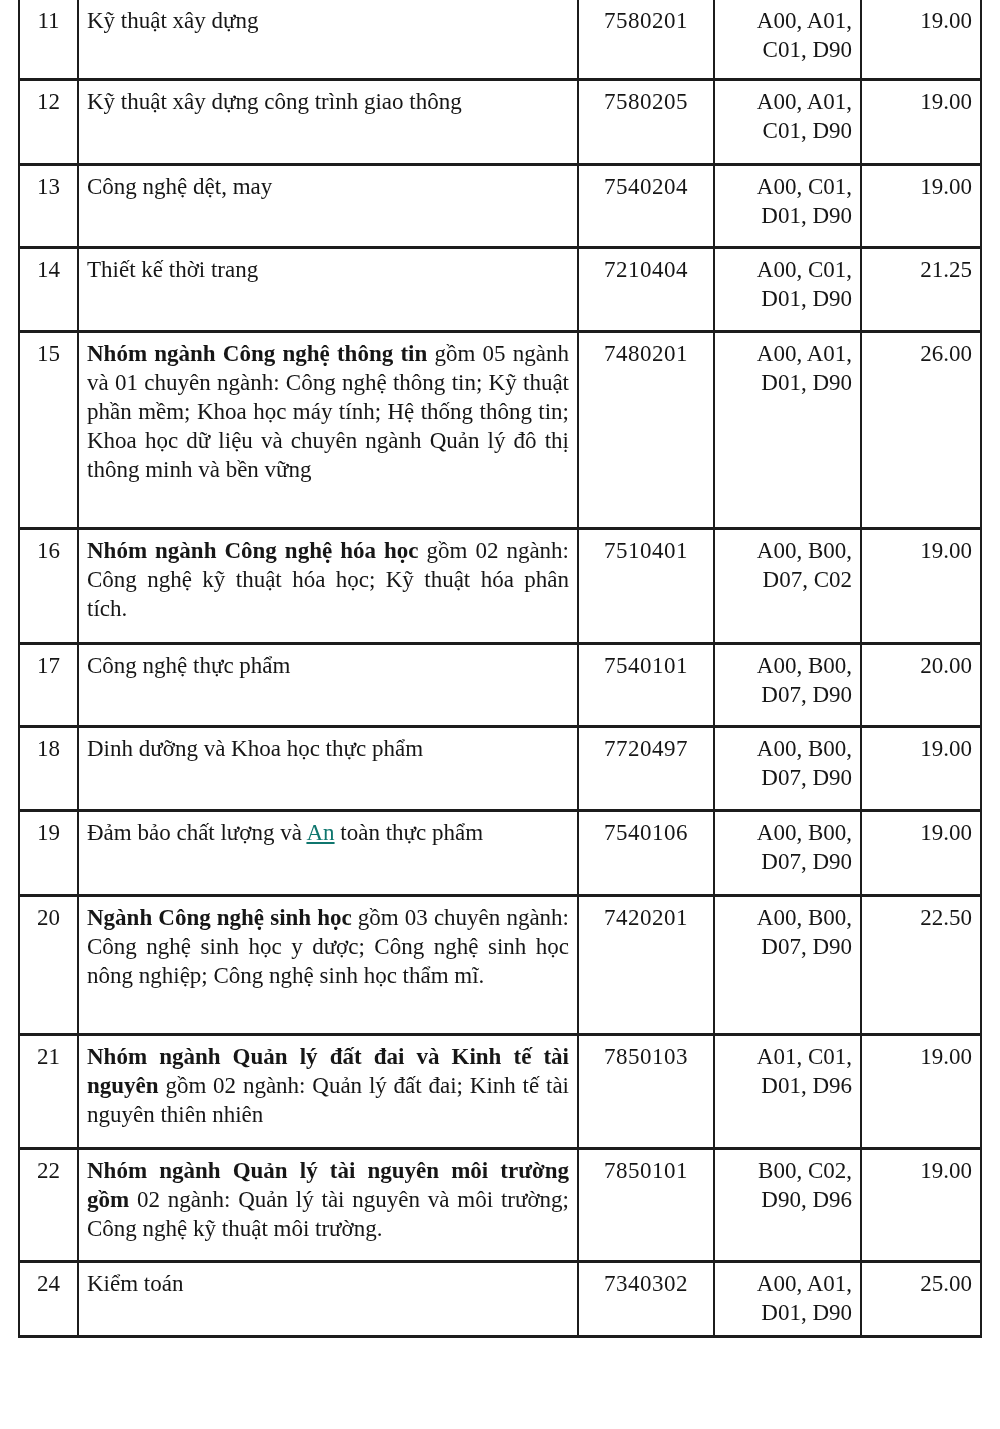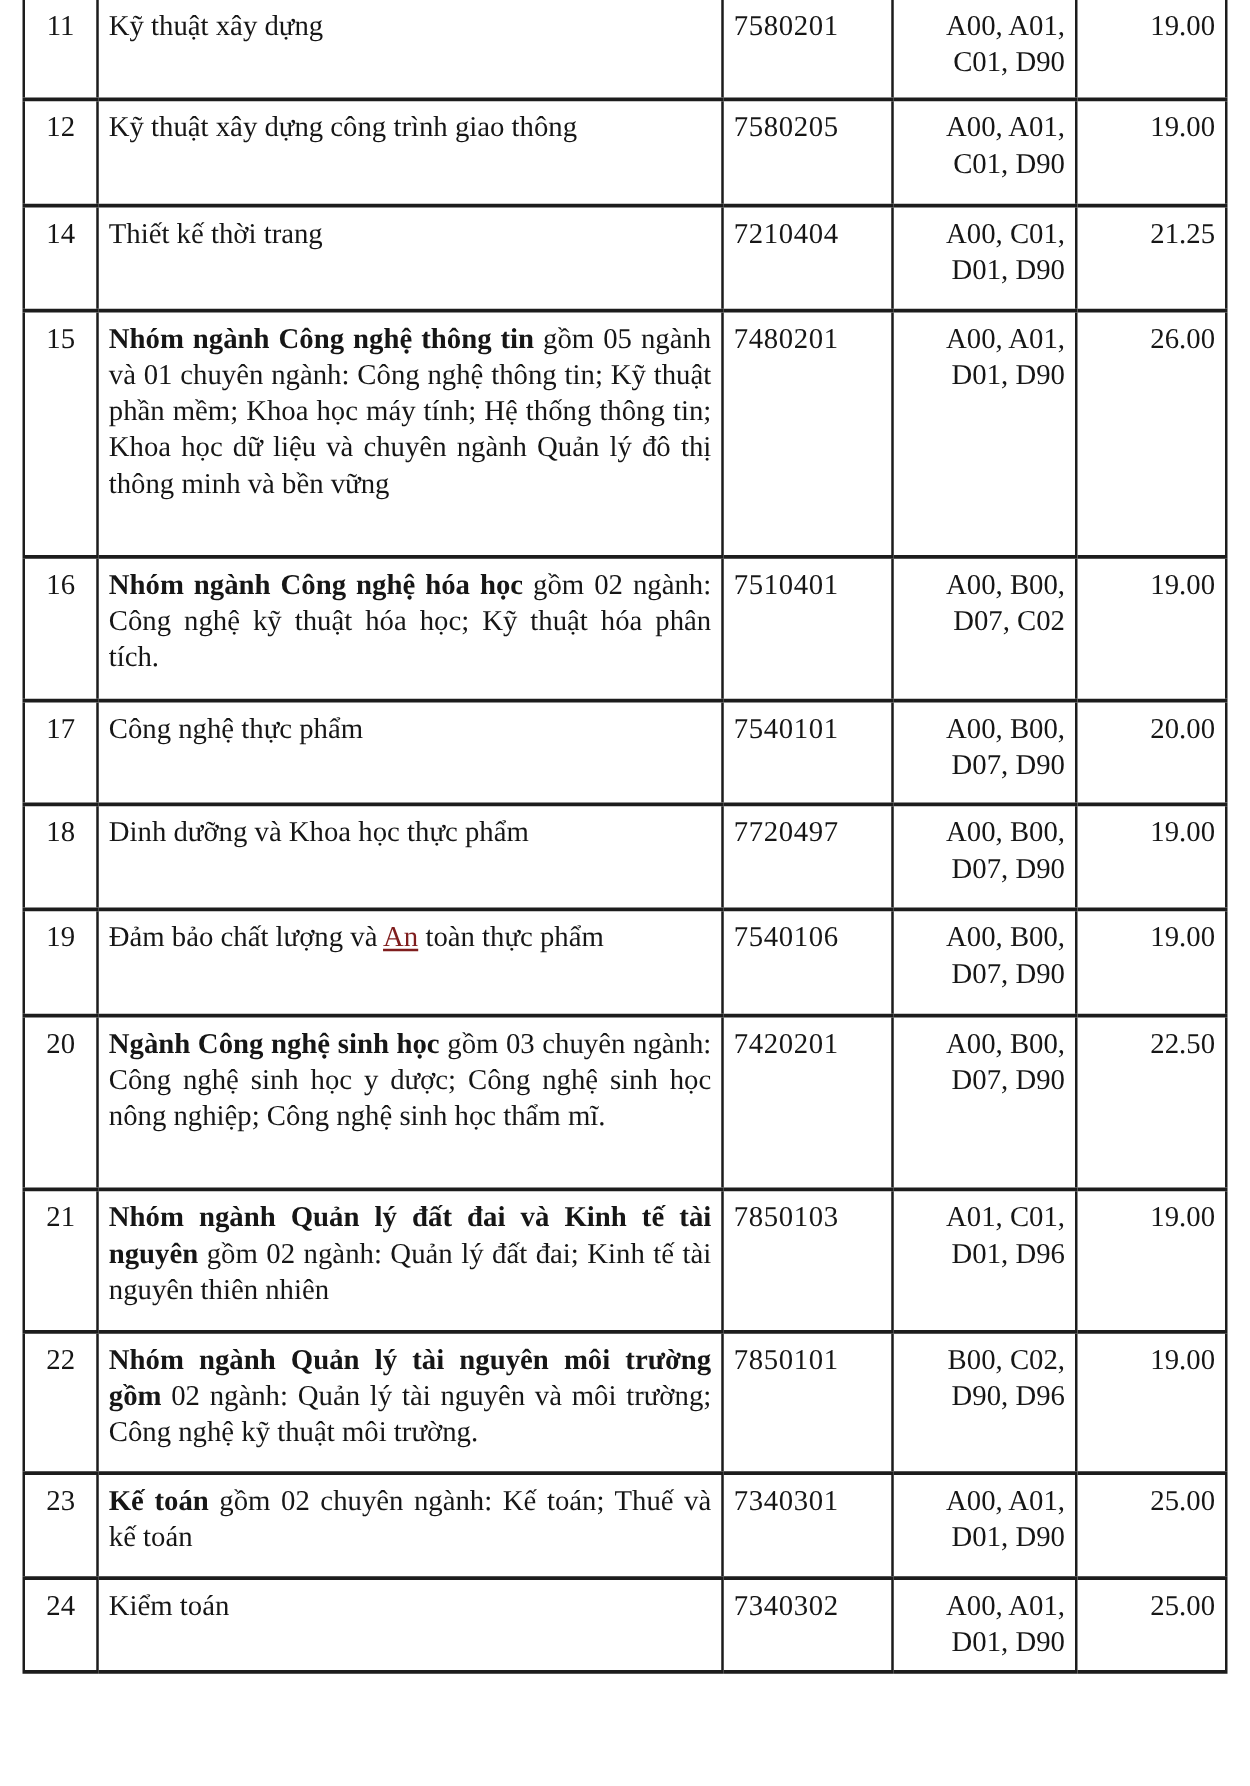--- a/index.html
+++ b/index.html
@@ -32,25 +32,25 @@
     border-bottom: 3px solid #1c1c1c;
     vertical-align: top;
     font-size: 23px;
     line-height: 29px;
     padding: 6px 8px 4px 8px;
     overflow: hidden;
     box-sizing: border-box;
   }
   td.c-no    { text-align: center; padding-top: 7px; }
   td.c-name  { text-align: justify; padding: 7px 10px 4px 12px; }
-  td.c-code  { padding-top: 7px; letter-spacing: 0.5px; }
+  td.c-code  { text-align: center; padding-top: 7px; letter-spacing: 0.5px; }
   td.c-combo { text-align: right; padding-top: 7px; }
   td.c-score { text-align: right; padding-top: 7px; }
   .b   { font-weight: bold; }
-  .lnk { color: #7f1d1d; text-decoration: underline; cursor: pointer; }
+  .lnk { color: #0f766e; text-decoration: underline; cursor: pointer; }
 </style>
 </head>
 <body>
 
 <div class="sheet">
   <table class="adm">
     <colgroup>
       <col style="width:59px">
         <col style="width:500px">
         <col style="width:136px">
@@ -74,20 +74,30 @@
       <td class="c-no">12</td>
       <td class="c-name"><span>Kỹ thuật xây dựng công trình giao thông</span></td>
       <td class="c-code">7580205</td>
       <td class="c-combo">
         <div>A00, A01,</div>
         <div>C01, D90</div>
       </td>
       <td class="c-score">19.00</td>
     </tr>
 
+    <tr style="height:83px">
+      <td class="c-no">13</td>
+      <td class="c-name"><span>Công nghệ dệt, may</span></td>
+      <td class="c-code">7540204</td>
+      <td class="c-combo">
+        <div>A00, C01,</div>
+        <div>D01, D90</div>
+      </td>
+      <td class="c-score">19.00</td>
+    </tr>
 
     <tr style="height:84px">
       <td class="c-no">14</td>
       <td class="c-name"><span>Thiết kế thời trang</span></td>
       <td class="c-code">7210404</td>
       <td class="c-combo">
         <div>A00, C01,</div>
         <div>D01, D90</div>
       </td>
       <td class="c-score">21.25</td>
@@ -174,30 +184,20 @@
       <td class="c-no">22</td>
       <td class="c-name"><span class="b">Nhóm ngành Quản lý tài nguyên môi trường gồm</span><span> 02 ngành: Quản lý tài nguyên và môi trường; Công nghệ kỹ thuật môi trường.</span></td>
       <td class="c-code">7850101</td>
       <td class="c-combo">
         <div>B00, C02,</div>
         <div>D90, D96</div>
       </td>
       <td class="c-score">19.00</td>
     </tr>
 
-    <tr style="height:84px">
-      <td class="c-no">23</td>
-      <td class="c-name"><span class="b">Kế toán</span><span> gồm 02 chuyên ngành: Kế toán; Thuế và kế toán</span></td>
-      <td class="c-code">7340301</td>
-      <td class="c-combo">
-        <div>A00, A01,</div>
-        <div>D01, D90</div>
-      </td>
-      <td class="c-score">25.00</td>
-    </tr>
 
     <tr style="height:75px">
       <td class="c-no">24</td>
       <td class="c-name"><span>Kiểm toán</span></td>
       <td class="c-code">7340302</td>
       <td class="c-combo">
         <div>A00, A01,</div>
         <div>D01, D90</div>
       </td>
       <td class="c-score">25.00</td>

